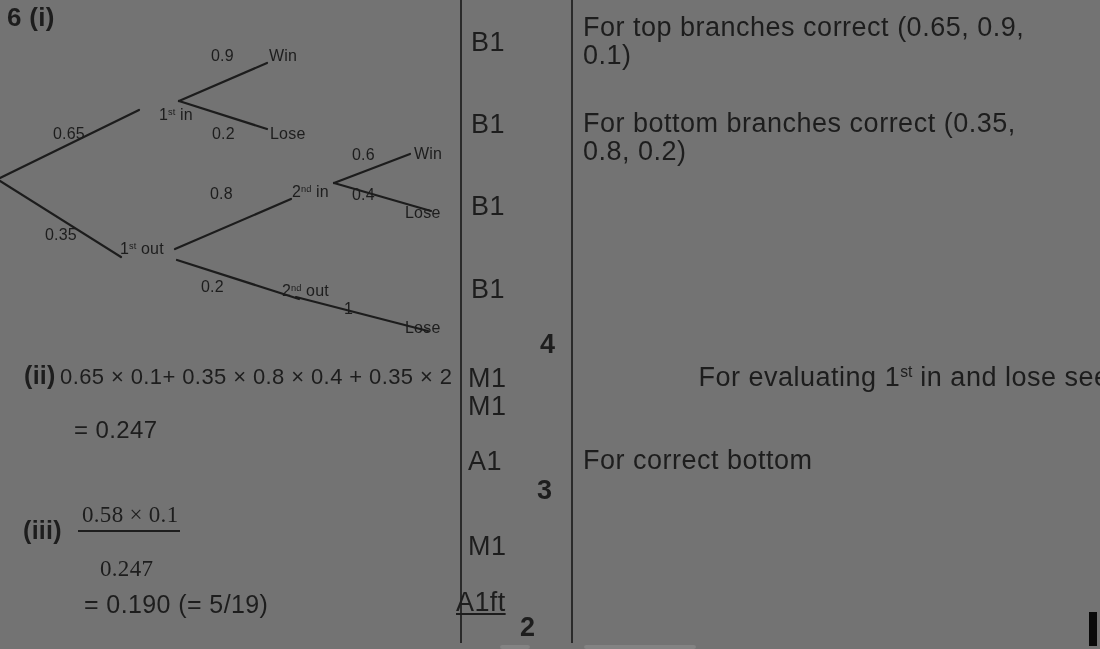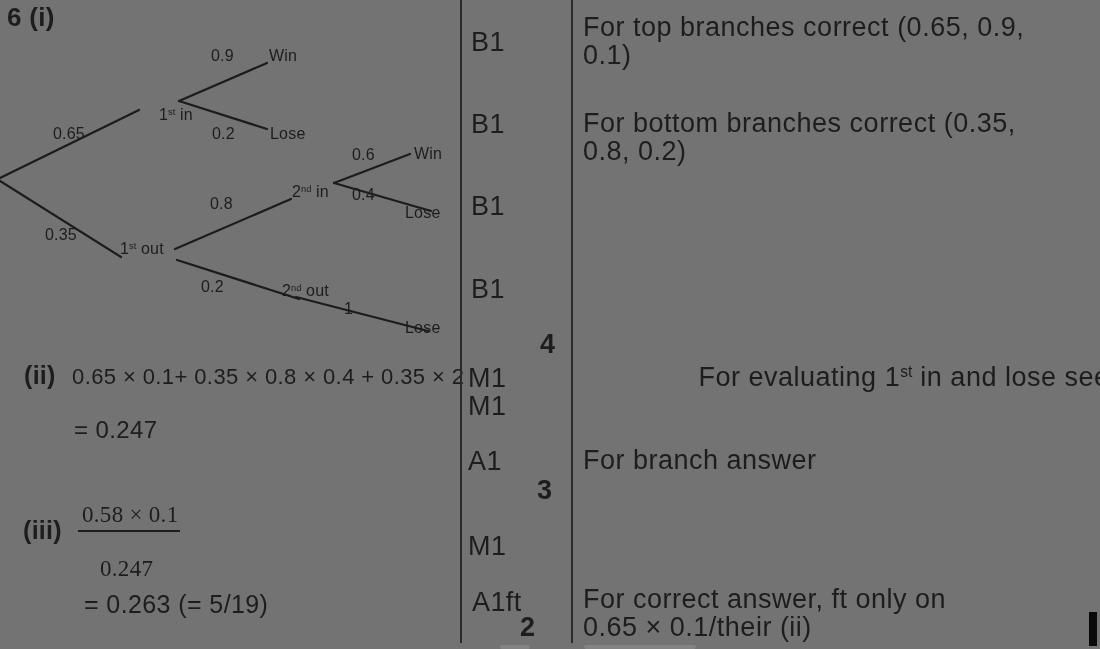--- a/index.html
+++ b/index.html
@@ -47,60 +47,59 @@
   <div class="abs qlabel" style="left:7px;top:2px;">6 (i)</div>
 
   <div class="abs treelabel" style="left:211px;top:47px;">0.9</div>
   <div class="abs treelabel" style="left:269px;top:47px;">Win</div>
   <div class="abs treelabel" style="left:136px;top:106px;margin-left:23px;">1<sup>st</sup> in</div>
   <div class="abs treelabel" style="left:53px;top:125px;">0.65</div>
   <div class="abs treelabel" style="left:212px;top:125px;">0.2</div>
   <div class="abs treelabel" style="left:270px;top:125px;">Lose</div>
   <div class="abs treelabel" style="left:352px;top:146px;">0.6</div>
   <div class="abs treelabel" style="left:414px;top:145px;">Win</div>
-  <div class="abs treelabel" style="left:210px;top:195px;">0.8</div>
+  <div class="abs treelabel" style="left:210px;top:185px;">0.8</div>
   <div class="abs treelabel" style="left:292px;top:183px;">2<sup>nd</sup> in</div>
   <div class="abs treelabel" style="left:352px;top:186px;">0.4</div>
   <div class="abs treelabel" style="left:405px;top:204px;">Lose</div>
   <div class="abs treelabel" style="left:45px;top:226px;">0.35</div>
   <div class="abs treelabel" style="left:120px;top:240px;">1<sup>st</sup> out</div>
   <div class="abs treelabel" style="left:201px;top:278px;">0.2</div>
   <div class="abs treelabel" style="left:282px;top:282px;">2<sup>nd</sup> out</div>
   <div class="abs treelabel" style="left:344px;top:300px;">1</div>
   <div class="abs treelabel" style="left:405px;top:319px;">Lose</div>
 
   <div class="abs qlabel" style="left:24px;top:361px;font-size:25px;">(ii)</div>
-  <div class="abs formula" style="left:72px;top:364px;">0.65 × 0.1+ 0.35 × 0.8 × 0.4 + 0.35 × 2</div>
+  <div class="abs formula" style="left:60px;top:364px;">0.65 × 0.1+ 0.35 × 0.8 × 0.4 + 0.35 × 2</div>
   <div class="abs result" style="left:74px;top:416px;">= 0.247</div>
 
   <div class="abs qlabel" style="left:23px;top:516px;font-size:25px;">(iii)</div>
   <div class="abs frac" style="left:82px;top:502px;">0.58 × 0.1</div>
   <div class="fracbar" style="left:78px;top:530px;width:102px;"></div>
   <div class="abs frac" style="left:100px;top:556px;">0.247</div>
-  <div class="abs result" style="left:84px;top:590px;font-size:25px;">= 0.263  (= 5/19)</div>
+  <div class="abs result" style="left:84px;top:590px;font-size:25px;">= 0.190  (= 5/19)</div>
 
   <div class="vline" style="left:460px;"></div>
   <div class="vline" style="left:571px;"></div>
 
   <div class="abs markcode" style="left:471px;top:27px;">B1</div>
   <div class="abs markcode" style="left:471px;top:109px;">B1</div>
   <div class="abs markcode" style="left:471px;top:191px;">B1</div>
   <div class="abs markcode" style="left:471px;top:274px;">B1</div>
   <div class="abs marktotal" style="left:460px;top:329px;width:95px;">4</div>
   <div class="abs markcode" style="left:468px;top:363px;">M1</div>
   <div class="abs markcode" style="left:468px;top:391px;">M1</div>
   <div class="abs markcode" style="left:468px;top:446px;">A1</div>
   <div class="abs marktotal" style="left:460px;top:475px;width:92px;">3</div>
   <div class="abs markcode" style="left:468px;top:531px;">M1</div>
-  <div class="abs markcode" style="left:472px;top:587px;">A1ft</div>
+  <div class="abs markcode" style="left:456px;top:587px;text-decoration:underline;">A1ft</div>
   <div class="abs marktotal" style="left:460px;top:612px;width:75px;">2</div>
 
   <div class="desc" style="left:583px;top:13px;">For top branches correct (0.65, 0.9,<br>0.1)</div>
   <div class="desc" style="left:583px;top:109px;">For bottom branches correct (0.35,<br>0.8, 0.2)</div>
   <div class="desc" style="left:610px;top:363px;text-align:right;">For evaluating 1<sup>st</sup> in and lose seen</div>
-  <div class="desc" style="left:583px;top:446px;">For branch answer</div>
-  <div class="desc" style="left:583px;top:585px;">For correct answer, ft only on<br>0.65 × 0.1/their (ii)</div>
+  <div class="desc" style="left:583px;top:446px;">For correct bottom</div>
 
   <div class="blackbar" style="left:1089px;top:612px;width:8px;height:34px;"></div>
   <div class="artifact" style="left:500px;top:645px;width:30px;height:4px;"></div>
   <div class="artifact" style="left:584px;top:645px;width:112px;height:4px;"></div>
 
 </div>
 
 </body></html>

